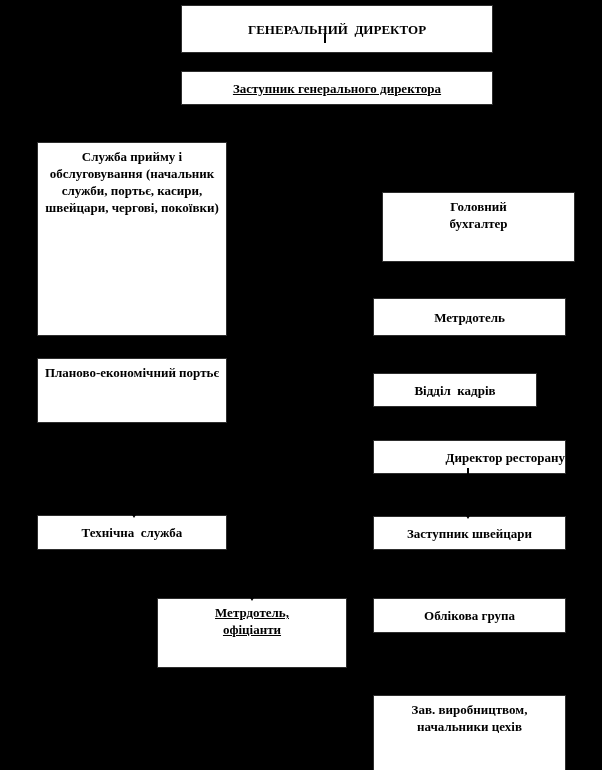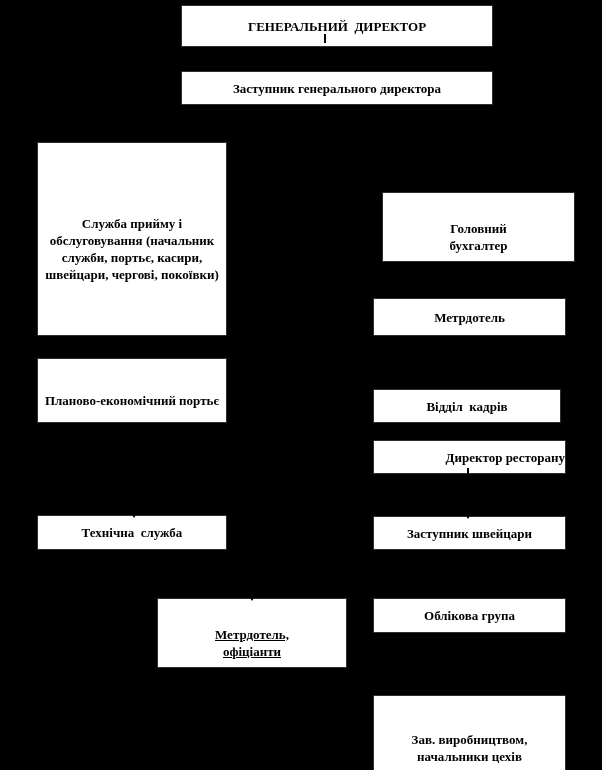--- a/index.html
+++ b/index.html
@@ -18,30 +18,30 @@
     display:flex;
     align-items:center;
     justify-content:center;
     text-align:center;
     color:#000000;
     font-weight:bold;
     font-size:13px;
     line-height:17px;
     white-space:pre-wrap;
   }
-  .node.top{align-items:center;padding-top:19px;}
+  .node.top{align-items:flex-start;padding-top:5px;}
   .label{display:block;width:100%;}
   
-  .n1 {left:181px; top:5px;   width:312px; height:42px;}
-  .n2 {left:181px; top:71px;  width:312px; height:34px;}
+  .n1 {left:181px; top:5px;   width:312px; height:48px;}
+  .n2 {left:181px; top:71px;  width:312px; height:34px;text-decoration:underline;}
   .n3 {left:37px;  top:142px; width:190px; height:194px;}
   .n4 {left:382px; top:192px; width:193px; height:70px;}
   .n5 {left:373px; top:298px; width:193px; height:38px;}
   .n6 {left:37px;  top:358px; width:190px; height:65px;}
-  .n7 {left:373px; top:373px; width:188px; height:34px;margin-top:16px;}
+  .n7 {left:373px; top:373px; width:164px; height:34px;}
   .n8 {left:37px;  top:437px; width:190px; height:35px;}
   .n9 {left:373px; top:440px; width:193px; height:34px;text-align:right;}
   .n10{left:37px;  top:515px; width:190px; height:35px;}
   .n11{left:373px; top:516px; width:193px; height:34px;}
   .n12{left:157px; top:598px; width:190px; height:70px;text-decoration:underline;}
   .n13{left:373px; top:598px; width:193px; height:35px;}
   .n14{left:373px; top:695px; width:193px; height:87px;}
   
   .tick{position:absolute;width:2px;height:9px;background:#000000;z-index:2;}
   .t1{left:324px; top:34px;}

